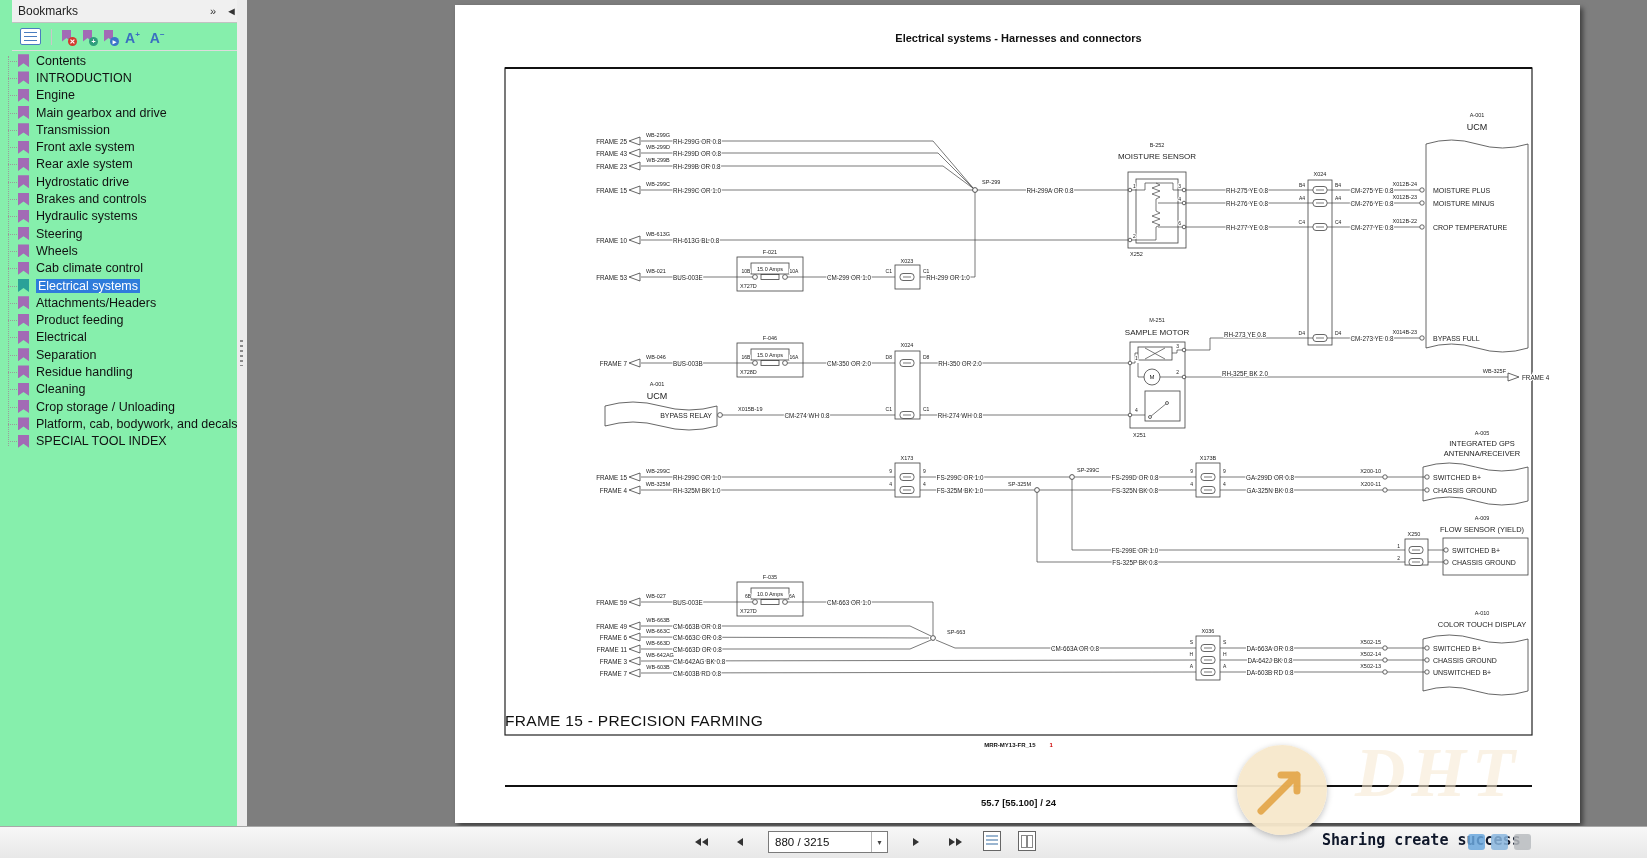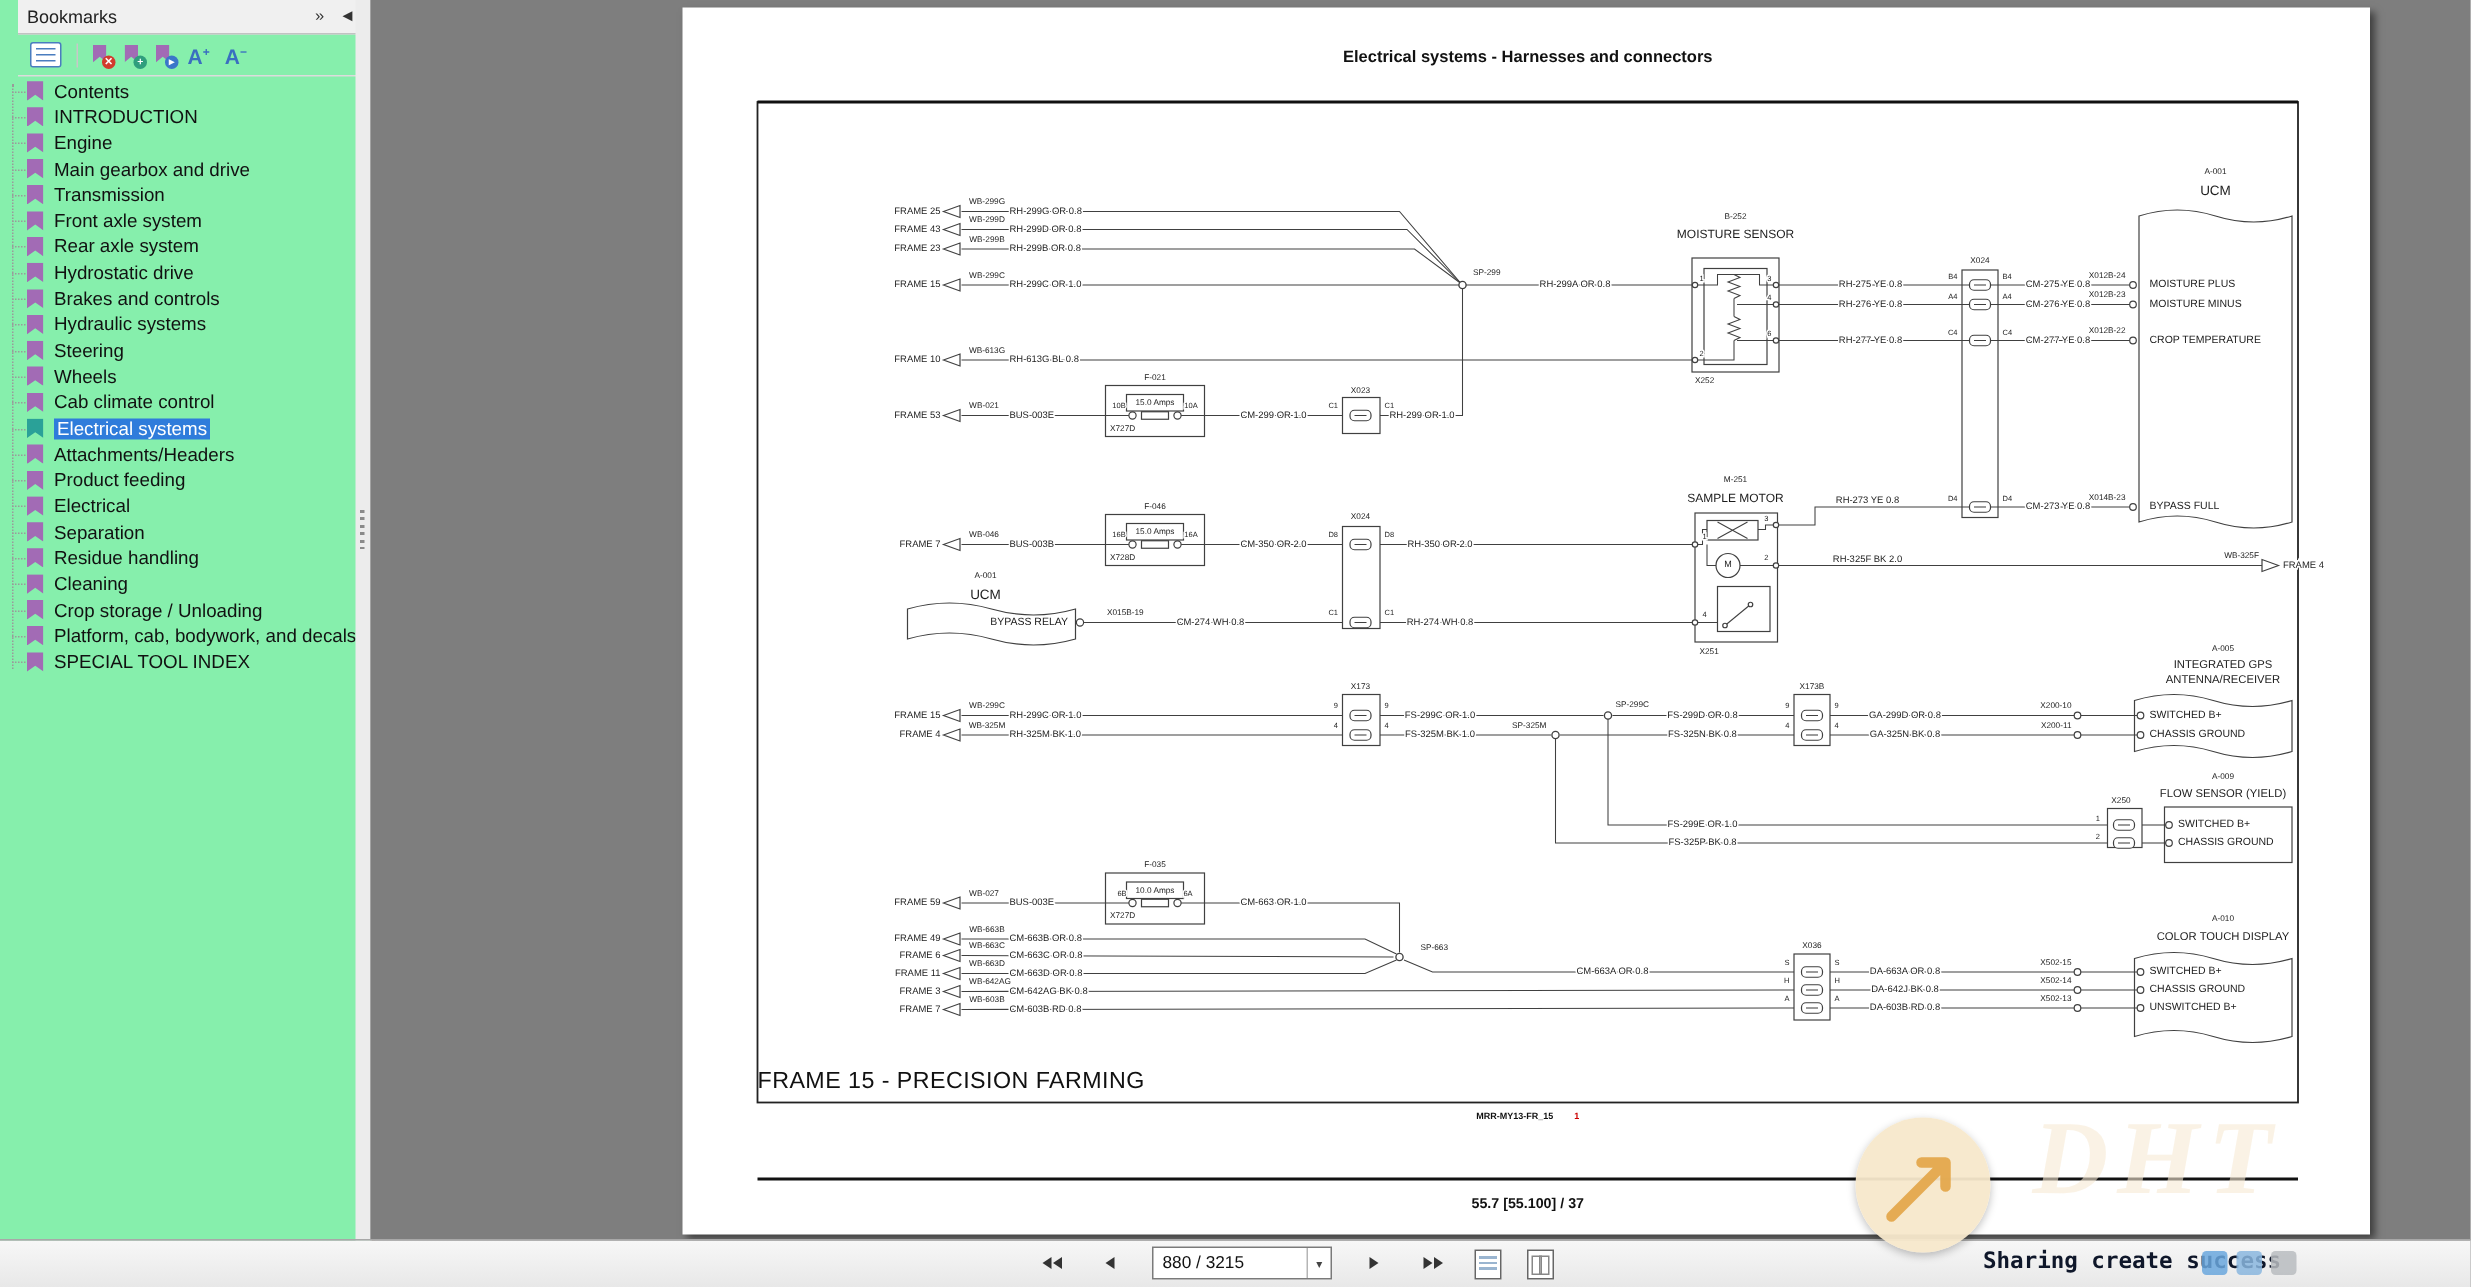--- a/index.html
+++ b/index.html
@@ -56,21 +56,21 @@
             font-size:6px;font-weight:bold;color:#111;}
   .doc-code .pg{color:#c00;margin-left:14px;}
   .footer-ref{position:absolute;left:50px;width:1027px;top:783px;text-align:center;
               font-size:7.5px;font-weight:bold;color:#111;}
   .footer-sec{position:absolute;left:50px;width:1027px;top:792px;text-align:center;
               font-size:9.5px;font-weight:bold;color:#111;}
 
   
   .btoolbar{position:absolute;left:0;right:0;bottom:0;height:31px;
             background:linear-gradient(#f7f7f7,#e8e8e8);border-top:1px solid #a8a8a8;}
-  .nav{position:absolute;left:690px;top:4px;display:flex;align-items:flex-end;gap:17px;}
+  .nav{position:absolute;left:690px;top:4px;display:flex;align-items:flex-start;gap:17px;}
   .nbtn{width:22px;height:22px;display:flex;align-items:center;justify-content:center;gap:1px;cursor:pointer;}
   .tl{width:0;height:0;border-right:6px solid #333;border-top:4px solid transparent;border-bottom:4px solid transparent;}
   .tr{width:0;height:0;border-left:6px solid #333;border-top:4px solid transparent;border-bottom:4px solid transparent;}
   .pgfield{width:118px;height:20px;background:#fff;border:1px solid #7a7a7a;display:flex;align-items:center;}
   .pgfield .val{flex:1;font-size:11.5px;padding-left:6px;color:#111;}
   .pgfield .caret{width:15px;height:100%;border-left:1px solid #b5b5b5;display:flex;align-items:center;
                   justify-content:center;font-size:8px;color:#444;cursor:pointer;}
   .pg-ico{width:16px;height:18px;border:1px solid #666;background:#fff;position:relative;cursor:pointer;}
   .pg-ico.single::after{content:"";position:absolute;left:2px;right:2px;top:3px;height:10px;
       background:repeating-linear-gradient(#9ab5d0 0 2px,transparent 2px 4px);}
@@ -600,21 +600,21 @@
         <text x="315" y="572" font-size="5.5" text-anchor="middle" dominant-baseline="central" class="t">F-035</text>
         <text x="315" y="589" font-size="5.5" text-anchor="middle" dominant-baseline="central" class="t">10.0 Amps</text>
         <text x="293" y="591" font-size="5" text-anchor="middle" dominant-baseline="central" class="t">6B</text>
         <text x="337" y="591" font-size="5" text-anchor="middle" dominant-baseline="central" class="t">6A</text>
         <text x="285" y="606" font-size="5.5" text-anchor="start" dominant-baseline="central" class="t">X727D</text>
       </svg>
     <div class="footer-title">FRAME 15 - PRECISION FARMING</div>
     <div class="doc-code">
       <span>MRR-MY13-FR_15</span><span class="pg">1</span>
     </div>
-    <div class="footer-sec">55.7 [55.100] / 37</div>
+    <div class="footer-sec">55.7 [55.100] / 24</div>
   </div>
 </div>
 
 <div class="btoolbar">
   <div class="nav">
     <span class="nbtn">
         <span class="tl"></span>
         <span class="tl"></span>
       </span>
     <span class="nbtn">

